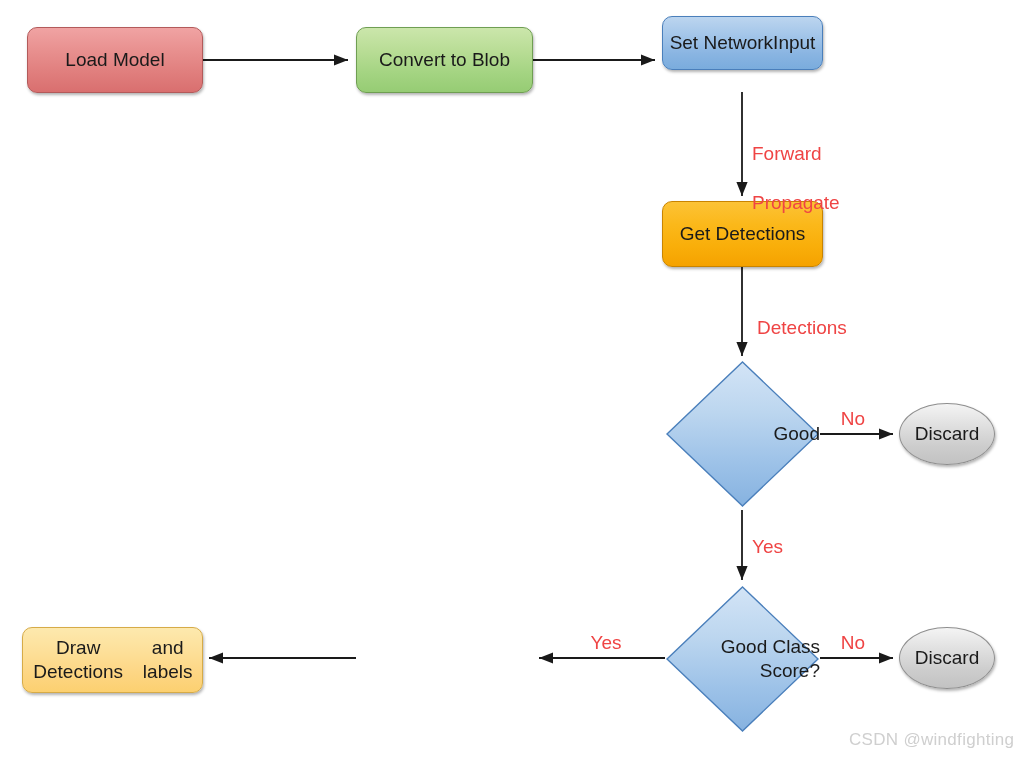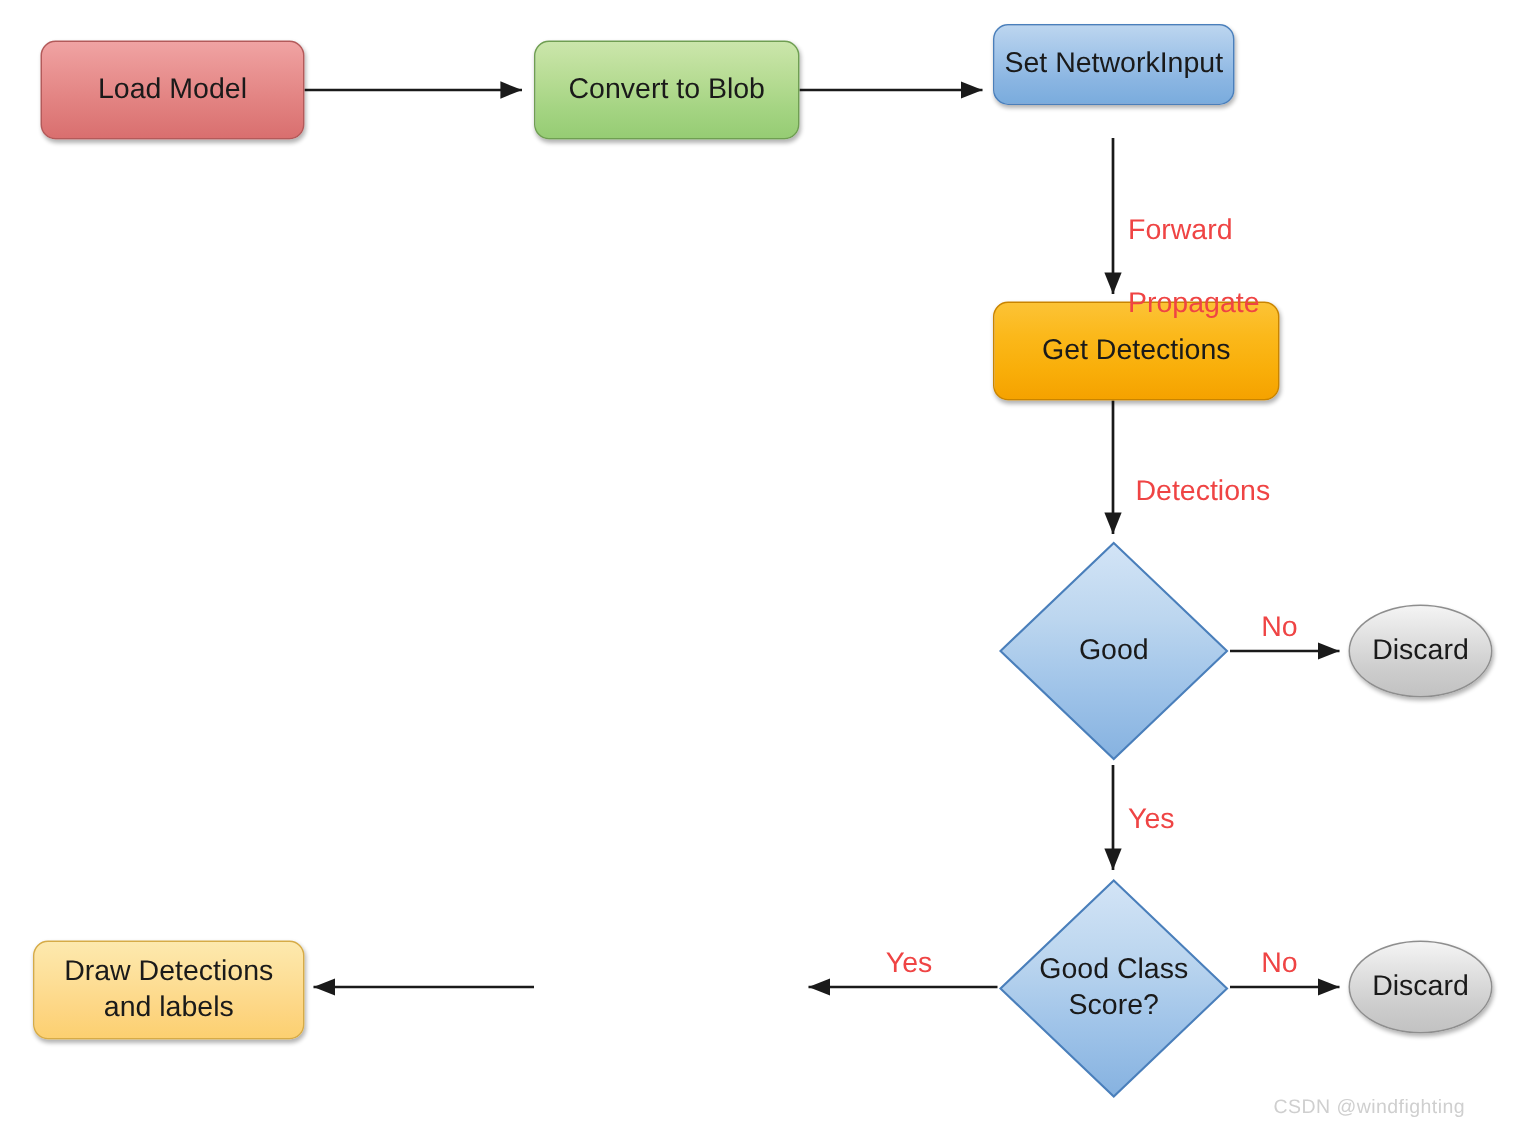--- a/index.html
+++ b/index.html
@@ -76,36 +76,36 @@
     left: 0; top: 0;
     width: 100%;
     height: 100%;
   }
   .diamond-label {
     position: absolute;
     left: 0;
     top: 50%;
     width: 100%;
     transform: translateY(-50%);
-    text-align: center;
+    text-align: right;
     font-size: 19px;
     line-height: 1.25;
     color: #1a1a1a;
   }
   .edge-label {
     position: absolute;
     font-size: 19px;
     color: #ef4444;
     line-height: 1.3;
     white-space: pre-line;
     text-align: center;
   }
   .watermark {
     position: absolute;
-    font-size: 13px;
+    font-size: 17px;
     color: #cfcfcf;
     letter-spacing: 0.3px;
     white-space: nowrap;
   }
 </style>
 </head>
 <body>
 
 <div id="canvas">
 
@@ -141,21 +141,21 @@
 
   <div class="node box box-green" style="left:356px; top:27px; width:177px; height:66px;align-items:center;">
     <span>Convert to Blob</span>
   </div>
 
   <div class="node box box-blue" style="left:662px; top:16px; width:161px; height:54px; flex-direction:row;">
     <span>Set Network</span>
     <span>Input</span>
   </div>
 
-  <div class="node box box-orange" style="left:662px; top:201px; width:191px; height:66px;">
+  <div class="node box box-orange" style="left:662px; top:201px; width:161px; height:66px;">
     <span>Get Detections</span>
   </div>
 
   <div class="diamond-wrap" style="left:665px; top:360px; width:155px; height:148px;">
     <svg class="diamond-shape" viewBox="0 0 155 148" preserveAspectRatio="none">
       <defs>
         <linearGradient id="diagrad1" x1="0" y1="0" x2="0" y2="1">
           <stop offset="0%" stop-color="#d3e4f6"></stop>
           <stop offset="35%" stop-color="#bcd6ef"></stop>
           <stop offset="70%" stop-color="#9dc2e8"></stop>
@@ -189,21 +189,21 @@
       <div>Good Class</div>
       <div>Score?</div>
     </div>
   </div>
 
   <div class="node ellipse" style="left:899px; top:627px; width:96px; height:62px;">
     <span>Discard</span>
   </div>
 
 
-  <div class="node box box-lightyellow" style="left:22px; top:627px; width:181px; height:66px; flex-direction:column;">
+  <div class="node box box-lightyellow" style="left:22px; top:627px; width:181px; height:66px; flex-direction:row;">
     <span>Draw Detections</span>
     <span>and labels</span>
   </div>
 
   <div class="edge-label" style="left:752px; top:117px; width:140px; text-align:left;">
     <div>Forward</div>
     <div>Propagate</div>
   </div>
 
   <div class="edge-label" style="left:757px; top:291px; width:150px; text-align:left;">

